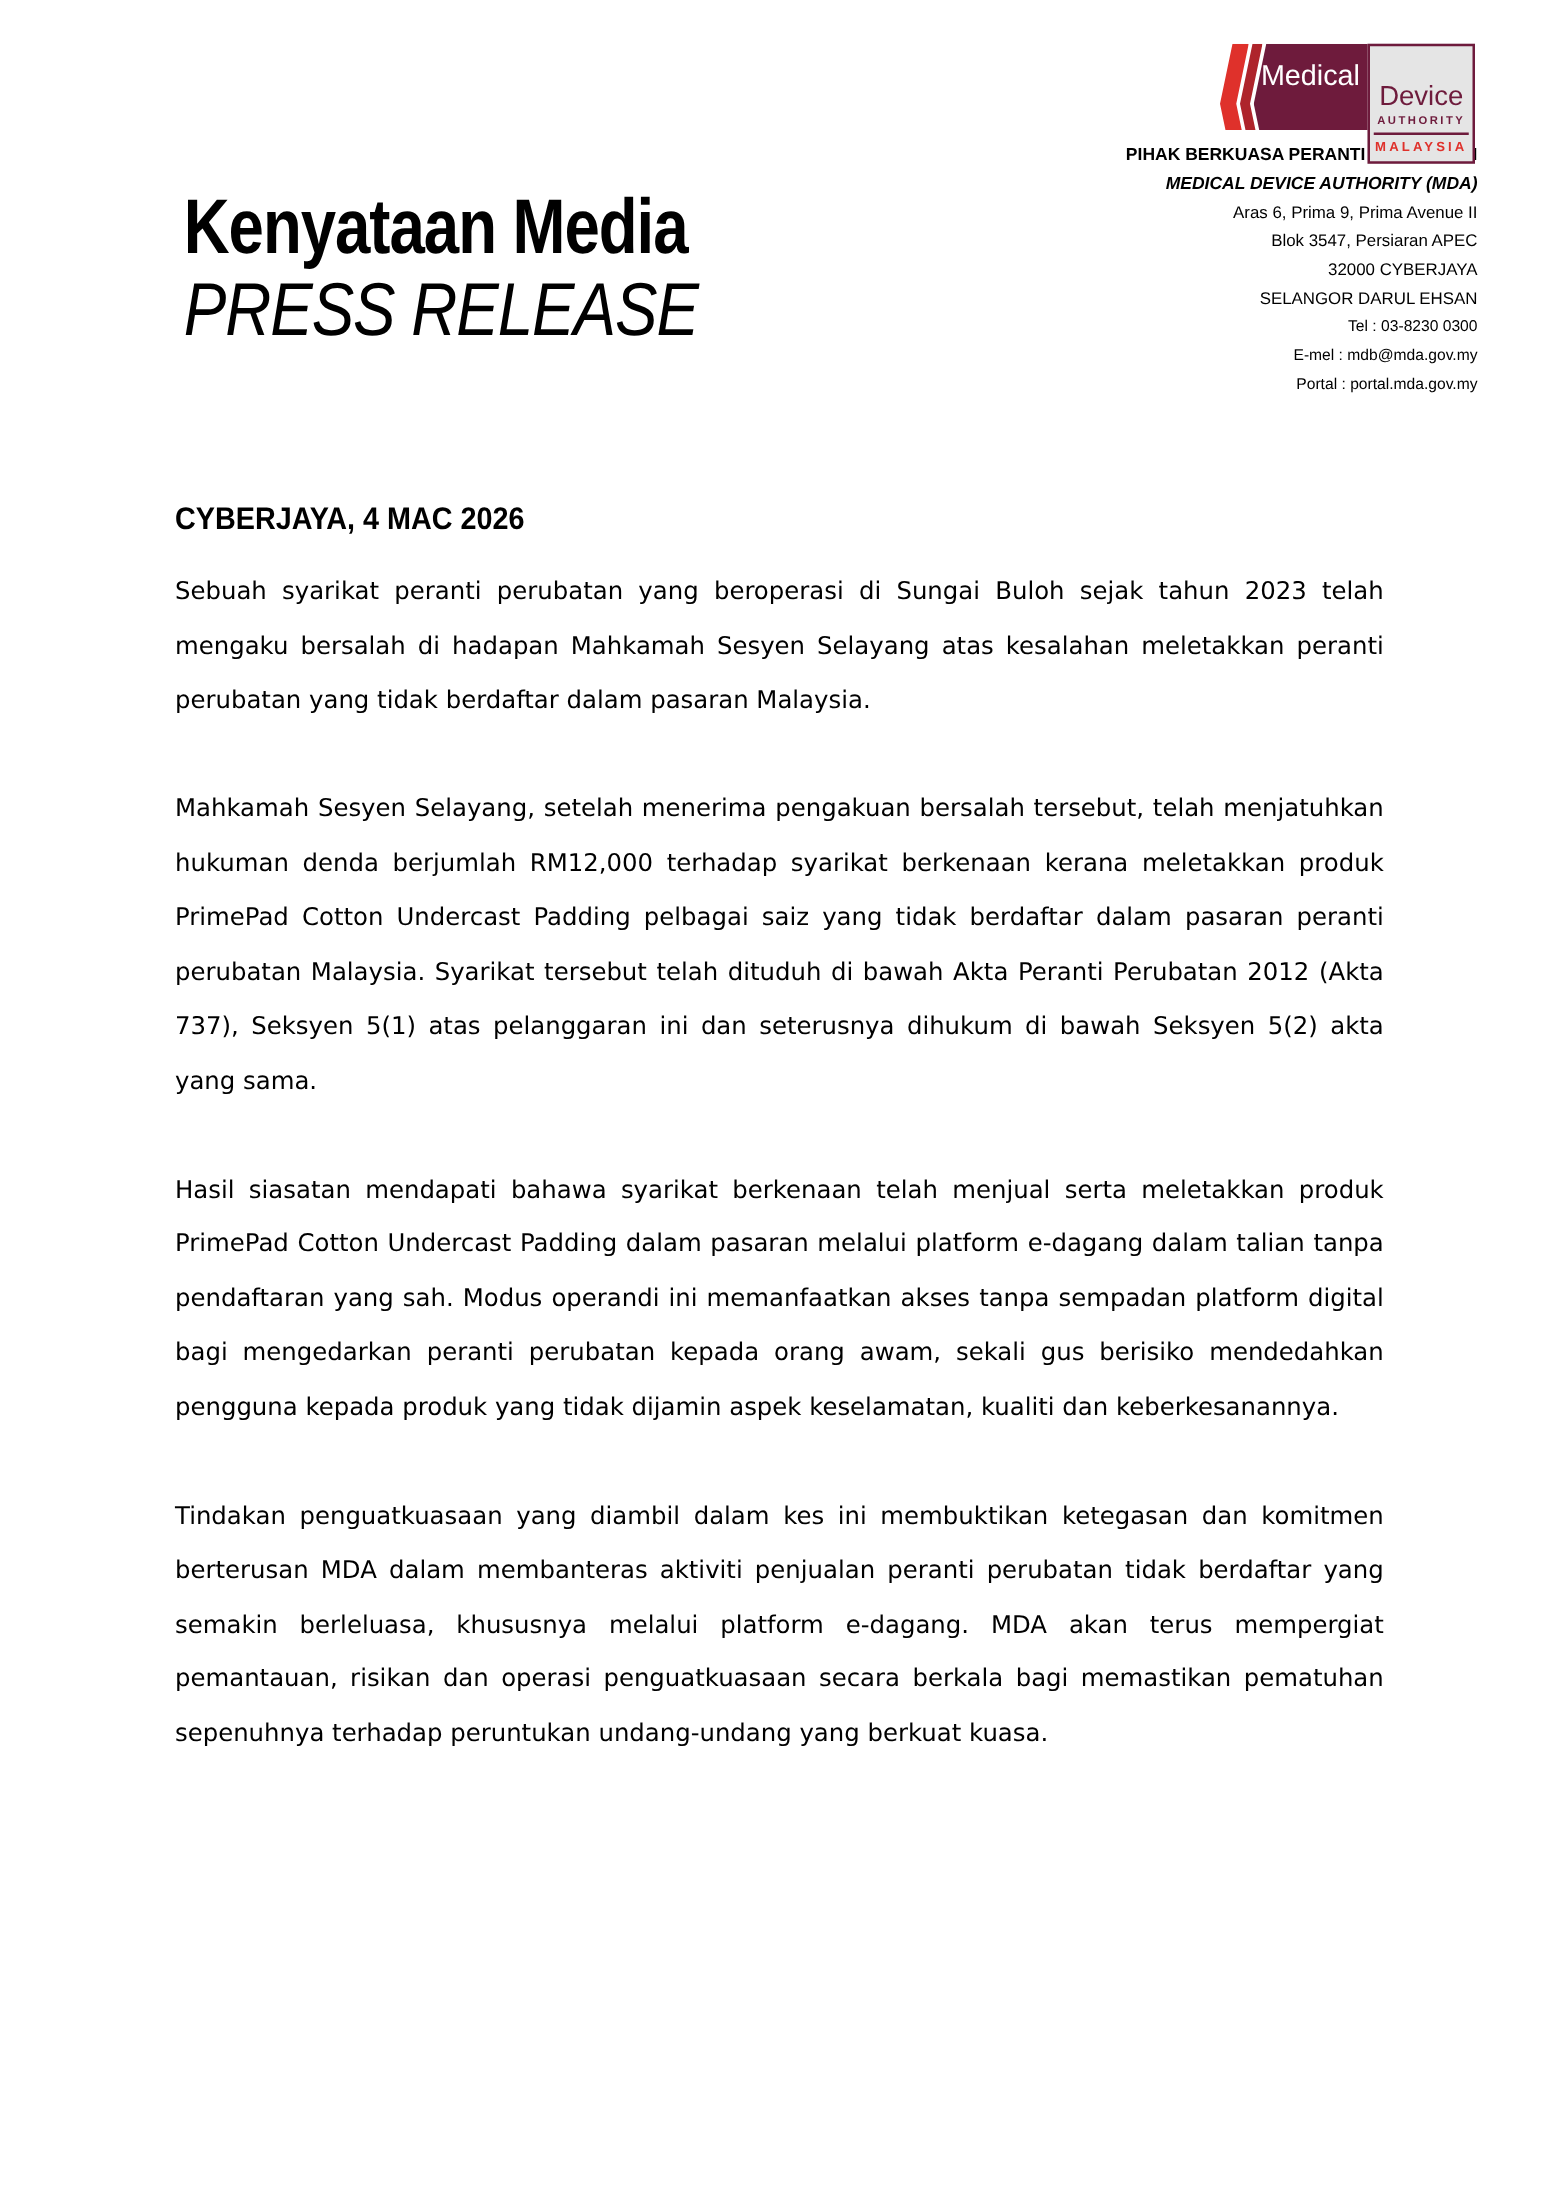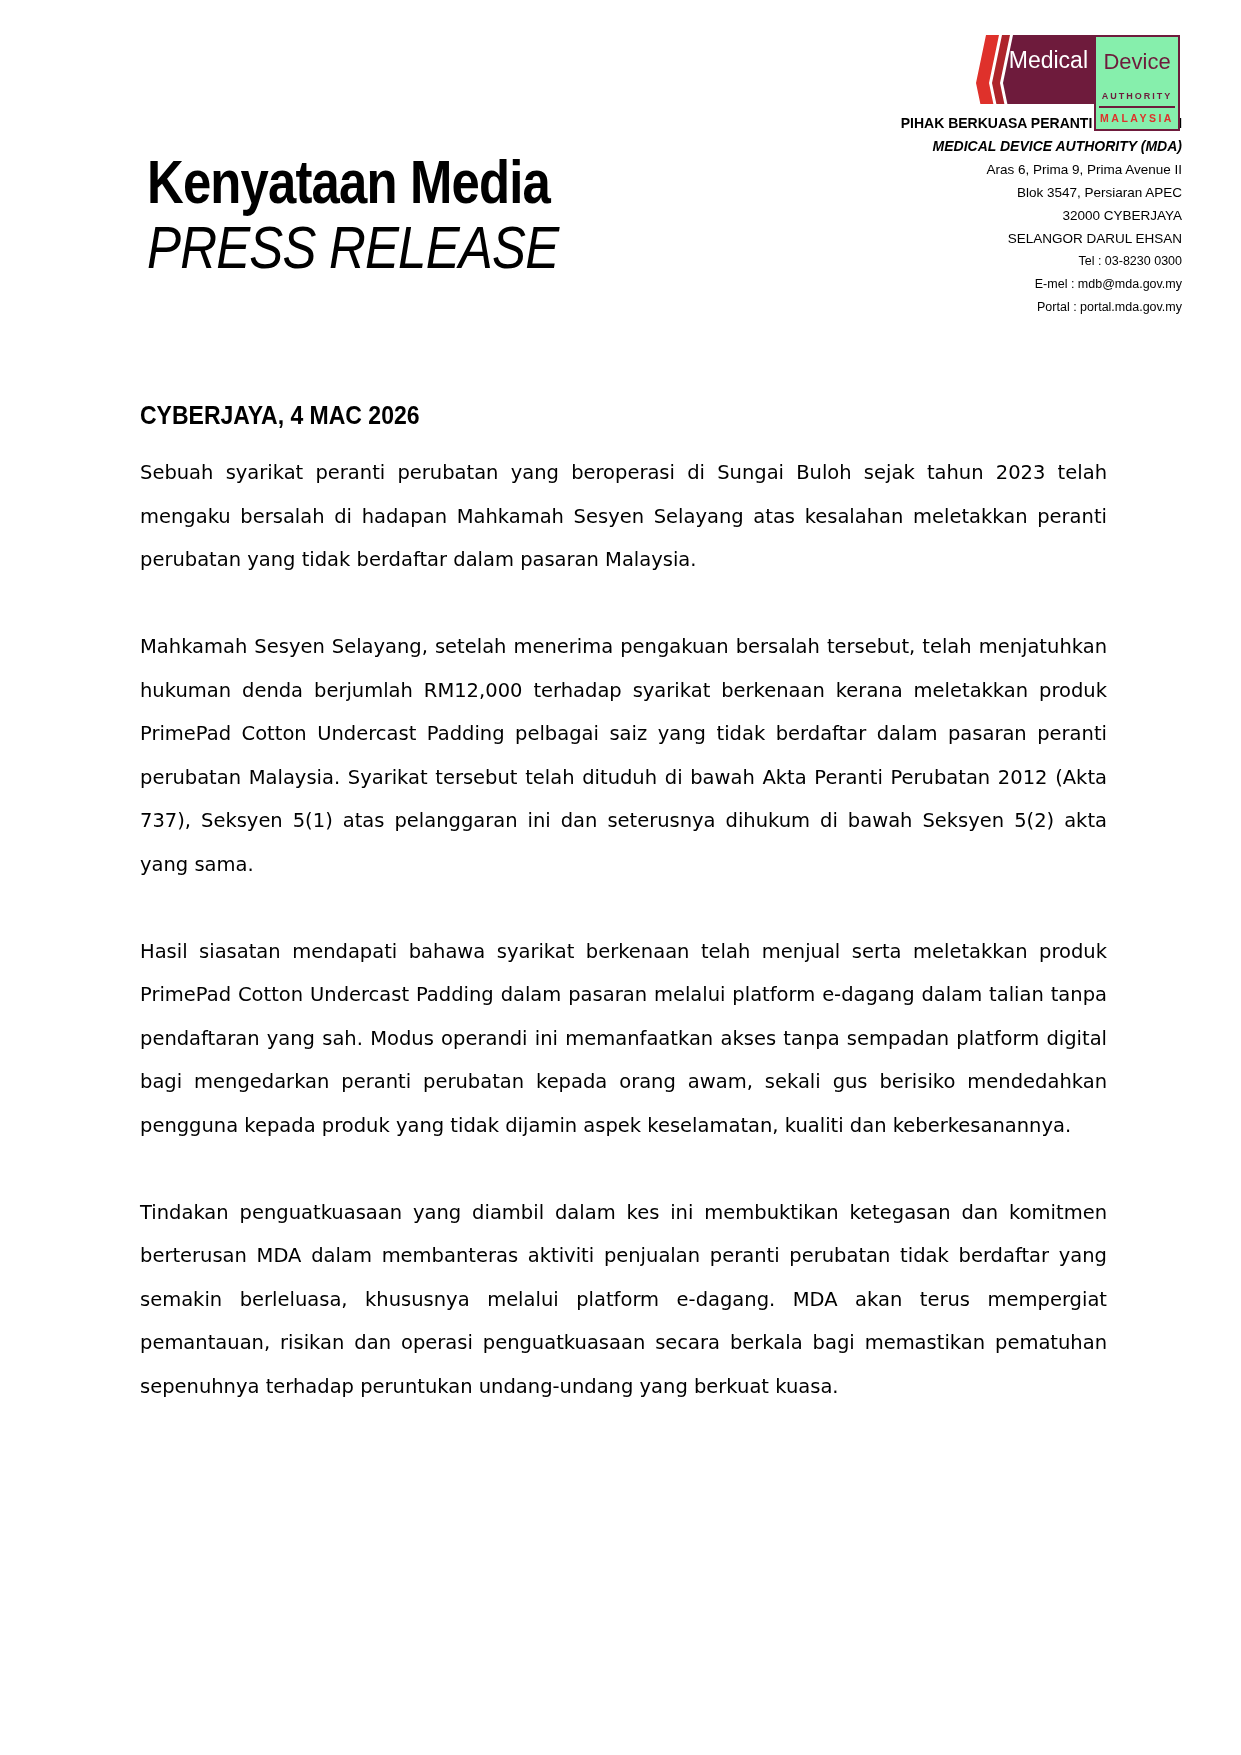--- a/index.html
+++ b/index.html
@@ -52,26 +52,26 @@
   }
   .logo .stripe{position:absolute;left:2px;width:118px;height:2px;background:#ffffff;z-index:3;}
   .logo .stripe.s1{top:73px;}
   .logo .stripe.s2{top:79px;}
   .logo .medical{
     position:absolute;right:92px;bottom:32px;z-index:2;
     color:#ffffff;font-size:23px;line-height:23px;white-space:nowrap;
   }
   .logo .device-box{
     position:absolute;top:0;right:0;width:86px;height:96px;z-index:4;
-    background:#86efac;border:2px solid var(--maroon);
+    background:#e5e5e5;border:2px solid var(--maroon);
     display:flex;flex-direction:column;justify-content:flex-end;
     text-align:center;padding-bottom:4px;
   }
   .device-word{color:var(--maroon);font-size:22px;line-height:24px;}
-  .authority-word{color:var(--maroon);font-size:9px;font-weight:bold;letter-spacing:2px;line-height:12px;margin-top:16px;}
+  .authority-word{color:var(--maroon);font-size:9px;font-weight:bold;letter-spacing:2px;line-height:12px;margin-top:1px;}
   .malaysia-word{
     color:var(--red-bright);font-size:10.5px;font-weight:bold;letter-spacing:2.5px;
     line-height:14px;margin:4px 3px 0 3px;border-top:2px solid var(--maroon);padding-top:3px;
   }
 
   
   .address{margin-top:8px;}
   .addr-line{font-size:13.5px;line-height:23px;white-space:nowrap;}
   .addr-line.bold{font-size:14px;font-weight:bold;}
   .addr-line.bold-italic{font-size:14px;font-weight:bold;font-style:italic;}

